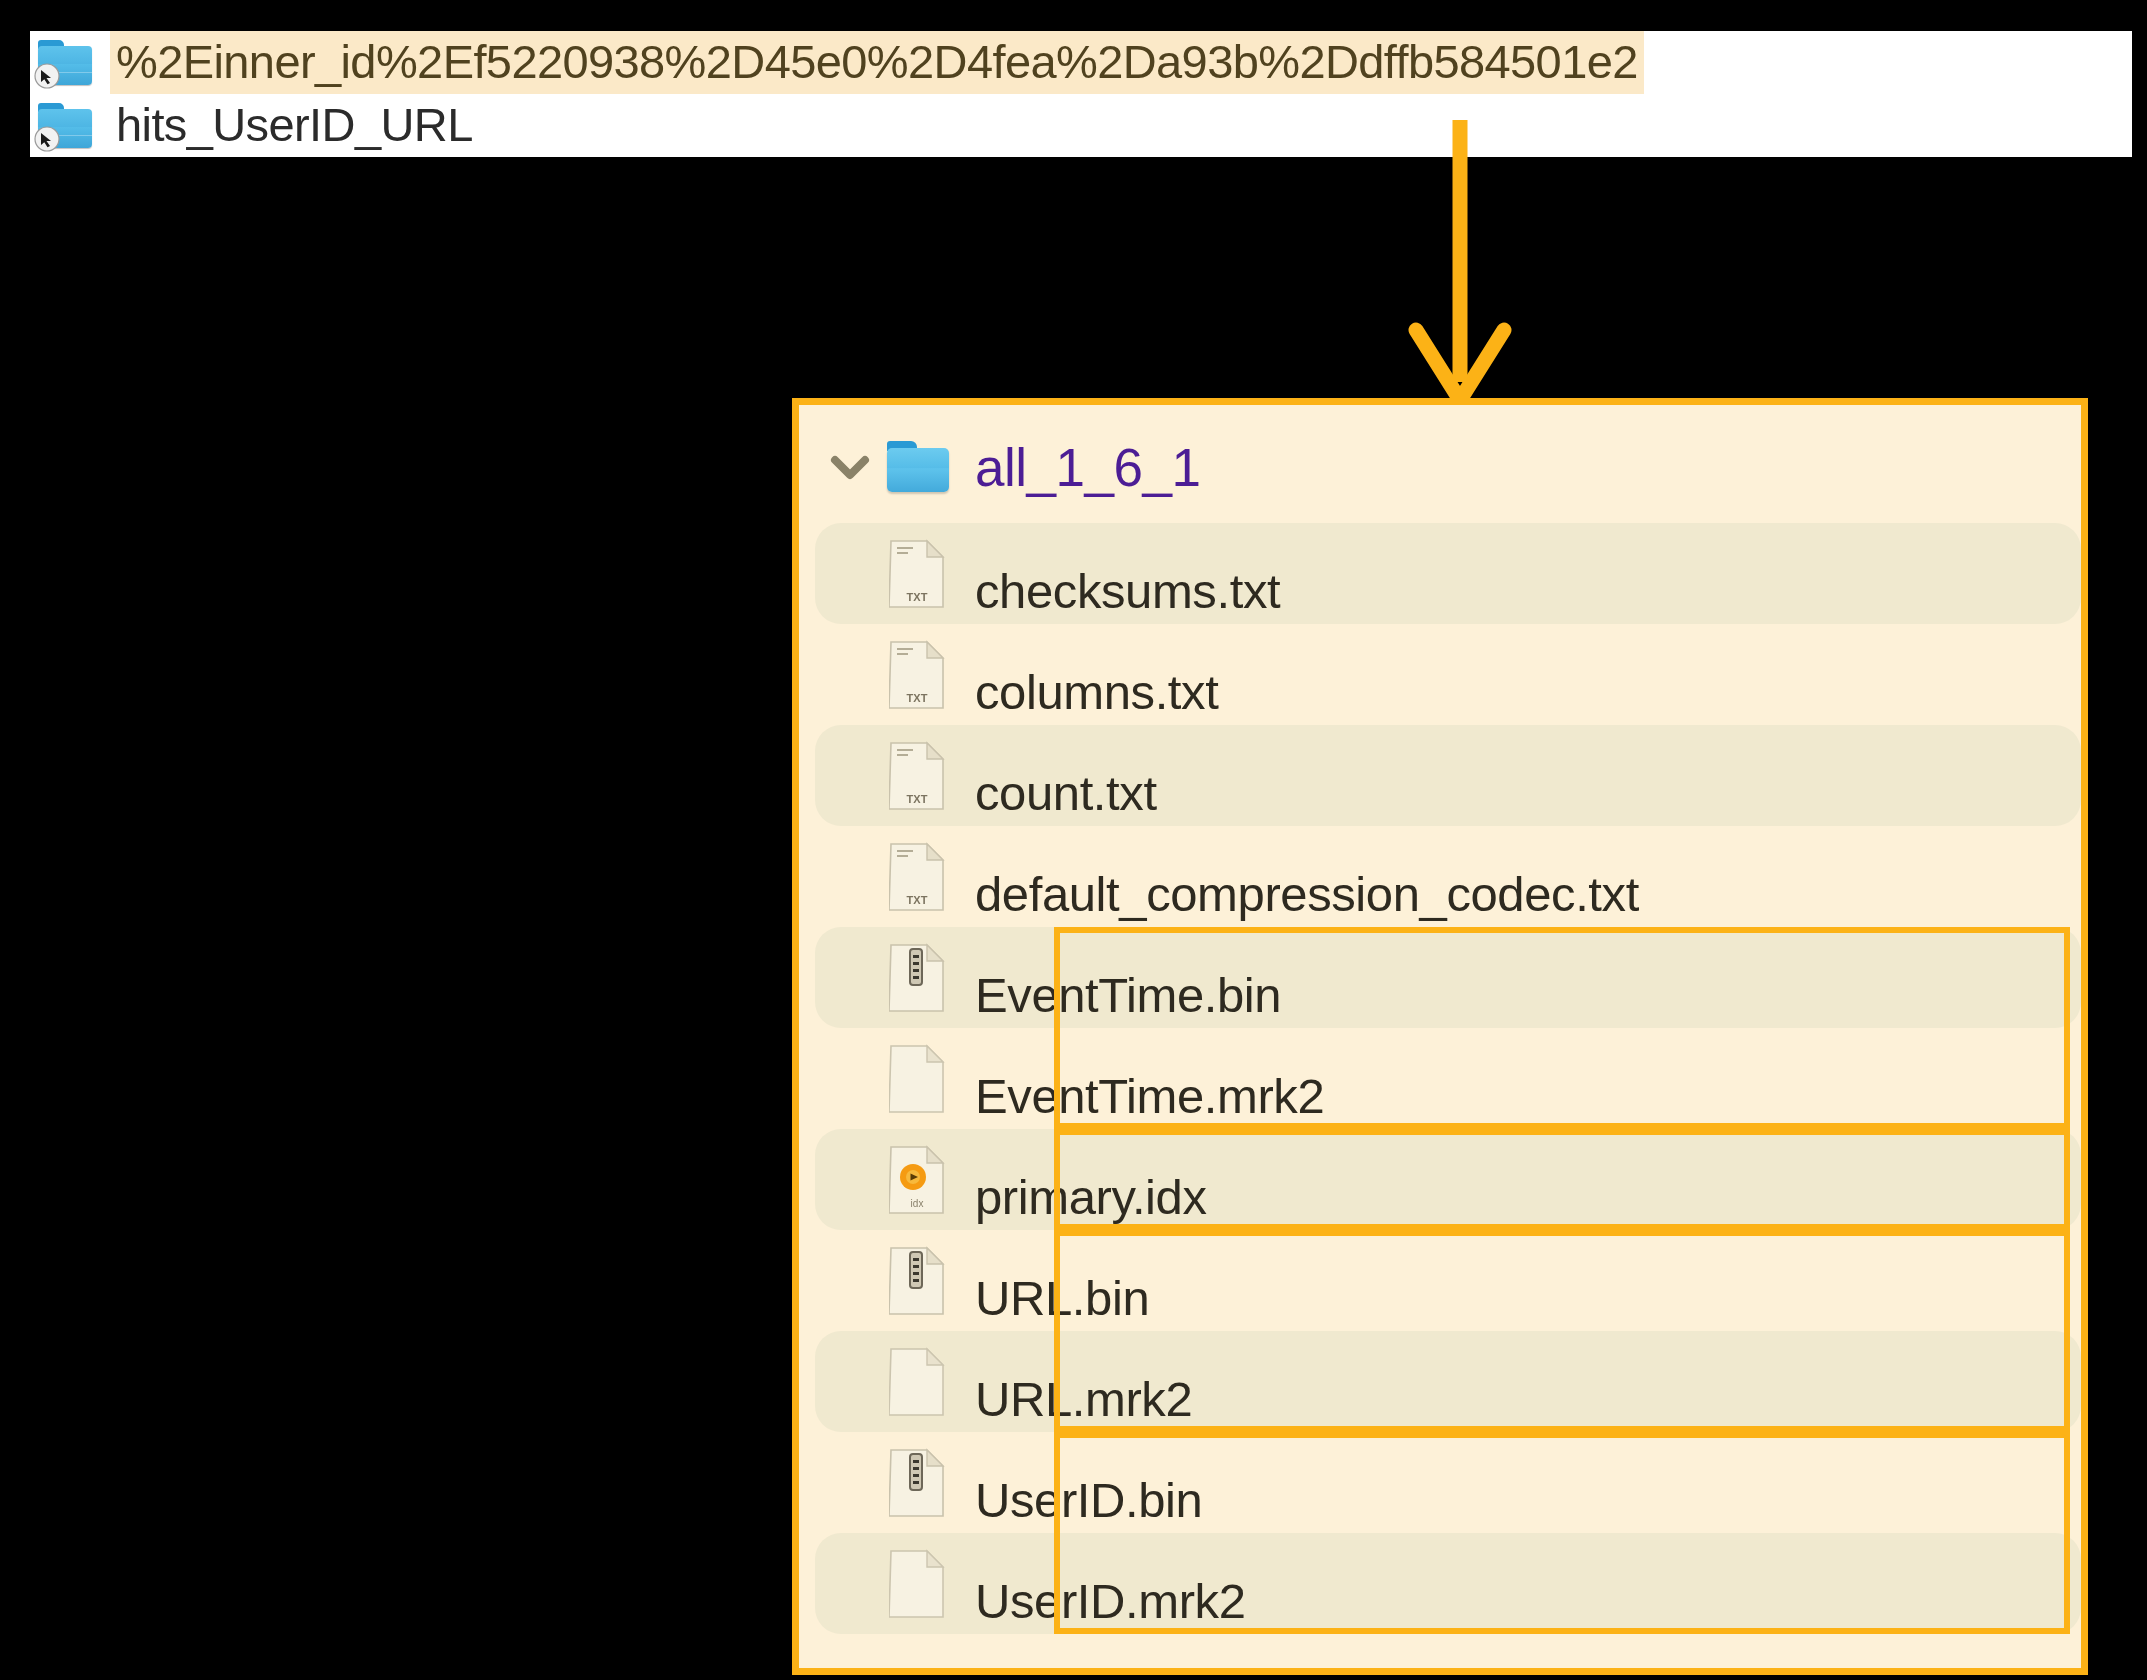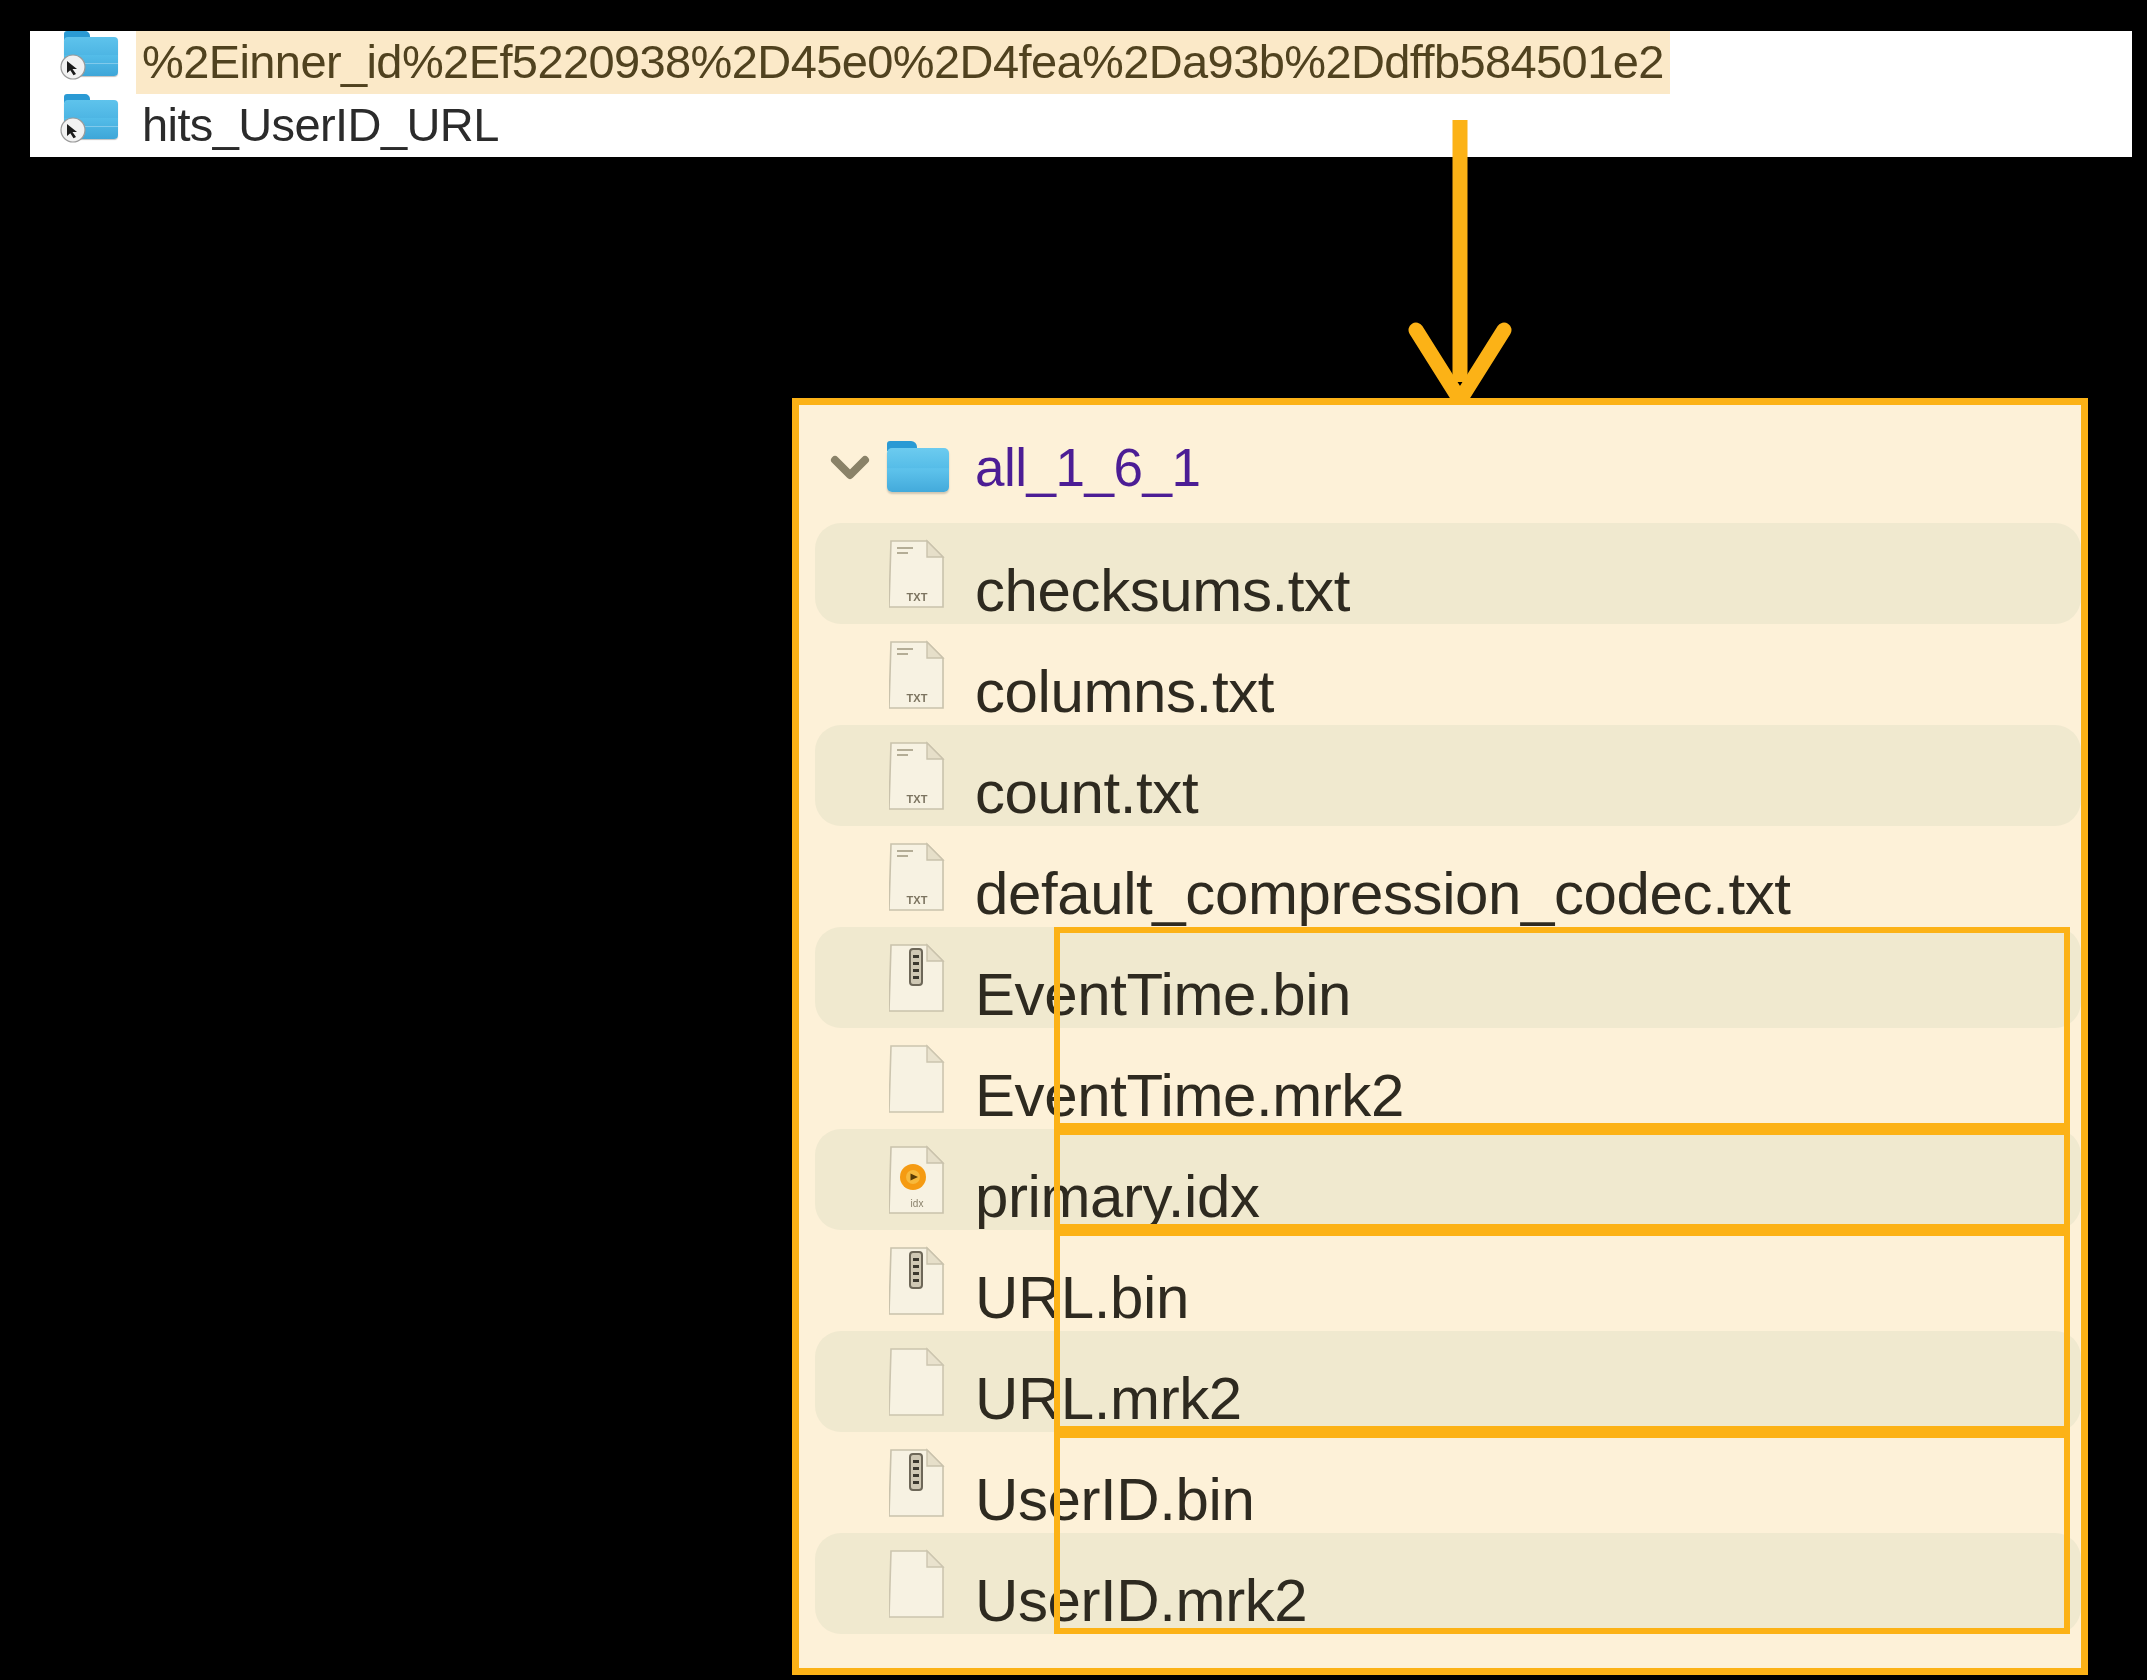--- a/index.html
+++ b/index.html
@@ -20,23 +20,23 @@
   .top-list {
     position: absolute;
     left: 30px;
     top: 31px;
     width: 2102px;
     background: #ffffff;
     box-sizing: border-box;
   }
   .top-row {
     display: flex;
-    align-items: flex-start;
+    align-items: center;
     height: 63px;
-    padding-left: 32px;
+    padding-left: 6px;
     box-sizing: border-box;
     position: relative;
   }
   .top-row.alt { background: #f4f6f6; }
   .top-row .row-label {
     font-size: 47px;
     color: #4a3b1e;
     letter-spacing: -0.6px;
     line-height: 1;
     white-space: nowrap;
@@ -167,21 +167,21 @@
 
   
   .file-ico {
     width: 56px; height: 70px;
     margin-left: 62px;
     flex: 0 0 auto;
     position: relative;
     padding-left: 28px;
   }
   .file-name {
-    font-size: 60px;
+    font-size: 49px;
     color: #2e2a20;
     letter-spacing: -0.4px;
     white-space: nowrap;
     margin-left: 30px;
     line-height: 1;
     padding-bottom: 4px;
     margin-top: 39px;
   }
 
   

